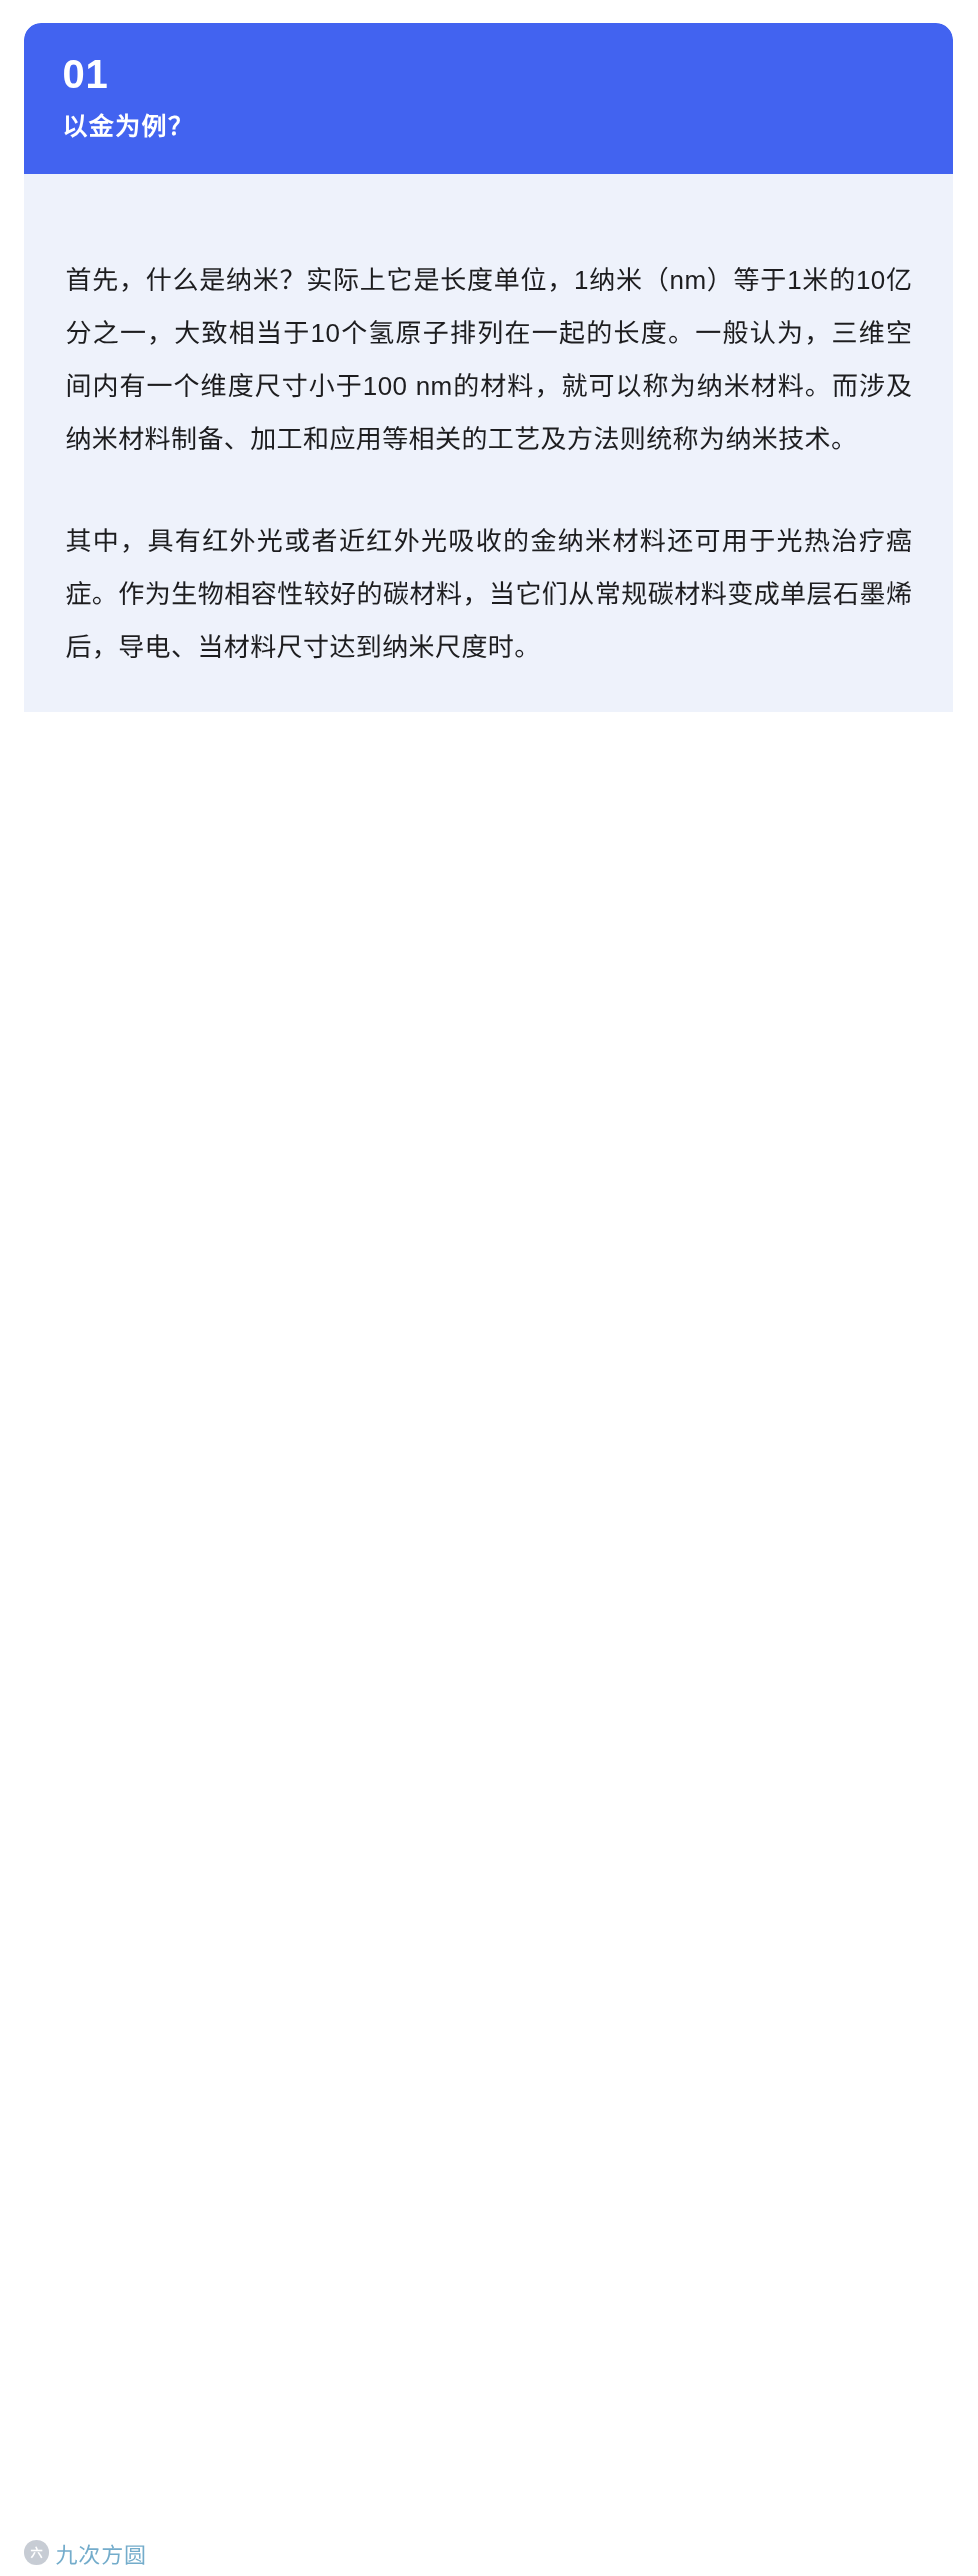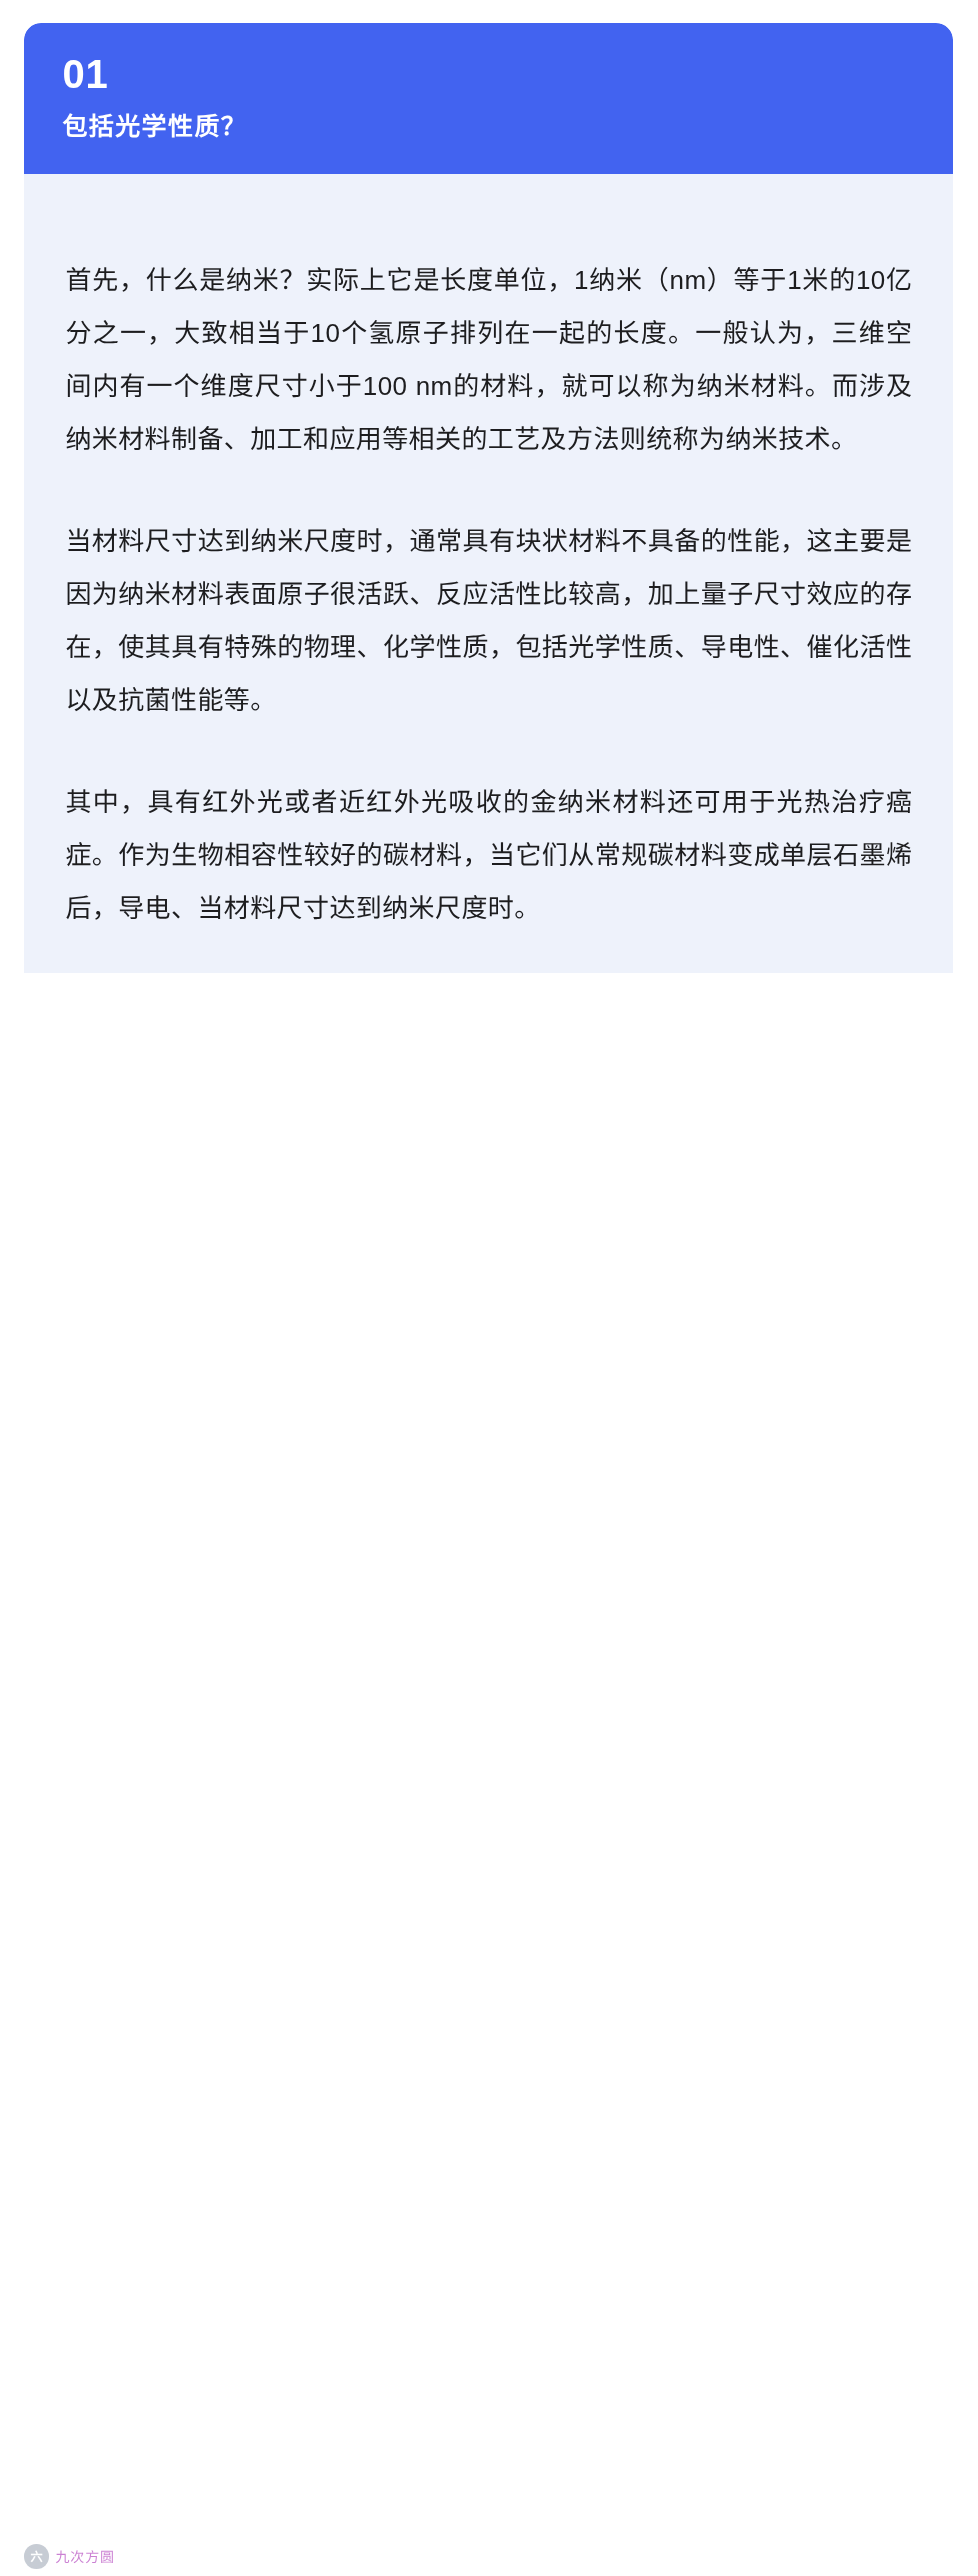--- a/index.html
+++ b/index.html
@@ -82,40 +82,39 @@
     border-radius: 50%;
     background: #9aa3b2;
     display: flex;
     align-items: center;
     justify-content: center;
     color: #ffffff;
     font-size: 12.2px;
     font-weight: bold;
   }
   .wm-text {
-    color: #a21caf;
-    font-size: 14px;
+    color: #0369a1;
+    font-size: 22px;
     letter-spacing: 0.9px;
   }
 </style>
 </head>
 <body>
 
 <div class="page">
 
   <div class="card">
 
     <div class="header">
       <div class="header-number">01</div>
-      <div class="header-title">包括光学性质？</div>
+      <div class="header-title">以金为例？</div>
     </div>
 
     <div class="body">
       <p class="para">首先，什么是纳米？实际上它是长度单位，1纳米（nm）等于1米的10亿分之一，大致相当于10个氢原子排列在一起的长度。一般认为，三维空间内有一个维度尺寸小于100 nm的材料，就可以称为纳米材料。而涉及纳米材料制备、加工和应用等相关的工艺及方法则统称为纳米技术。</p>
-      <p class="para">当材料尺寸达到纳米尺度时，通常具有块状材料不具备的性能，这主要是因为纳米材料表面原子很活跃、反应活性比较高，加上量子尺寸效应的存在，使其具有特殊的物理、化学性质，包括光学性质、导电性、催化活性以及抗菌性能等。</p>
       <p class="para">其中，具有红外光或者近红外光吸收的金纳米材料还可用于光热治疗癌症。作为生物相容性较好的碳材料，当它们从常规碳材料变成单层石墨烯后，导电、当材料尺寸达到纳米尺度时。</p>
     </div>
 
   </div>
 
   <div class="footer">
     <div class="wm-logo">六</div>
     <div class="wm-text">九次方圆</div>
   </div>
 

